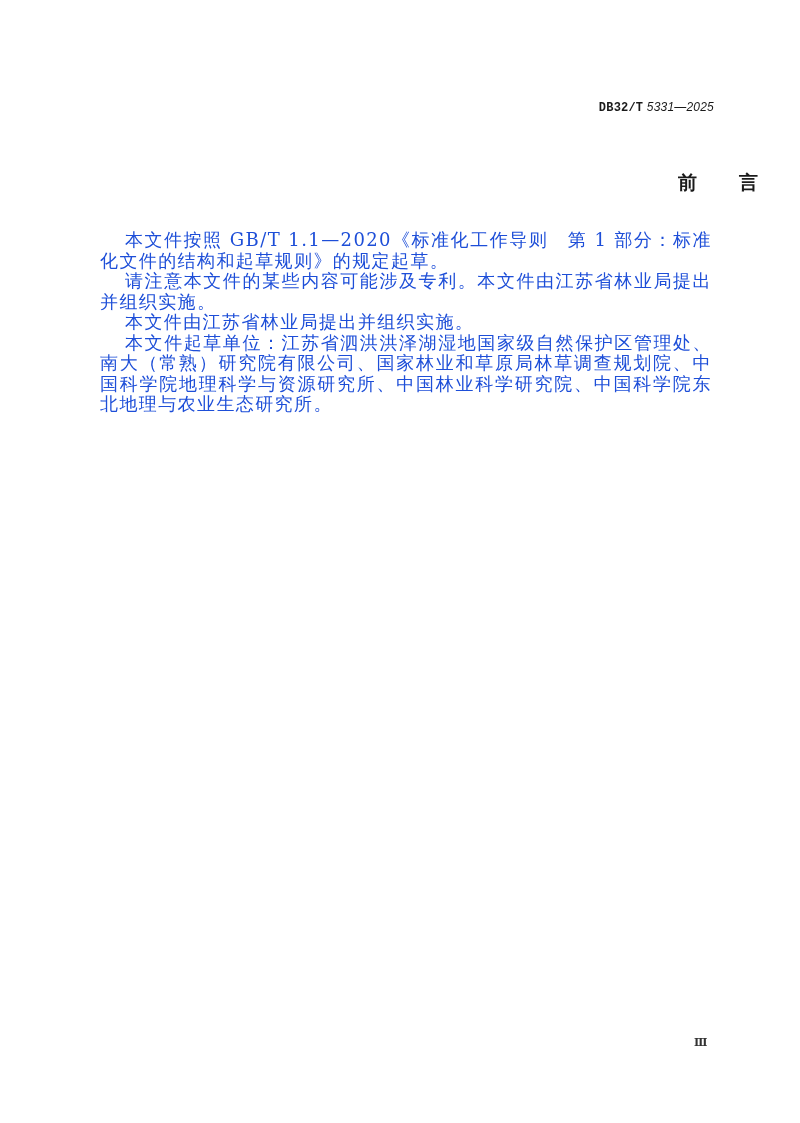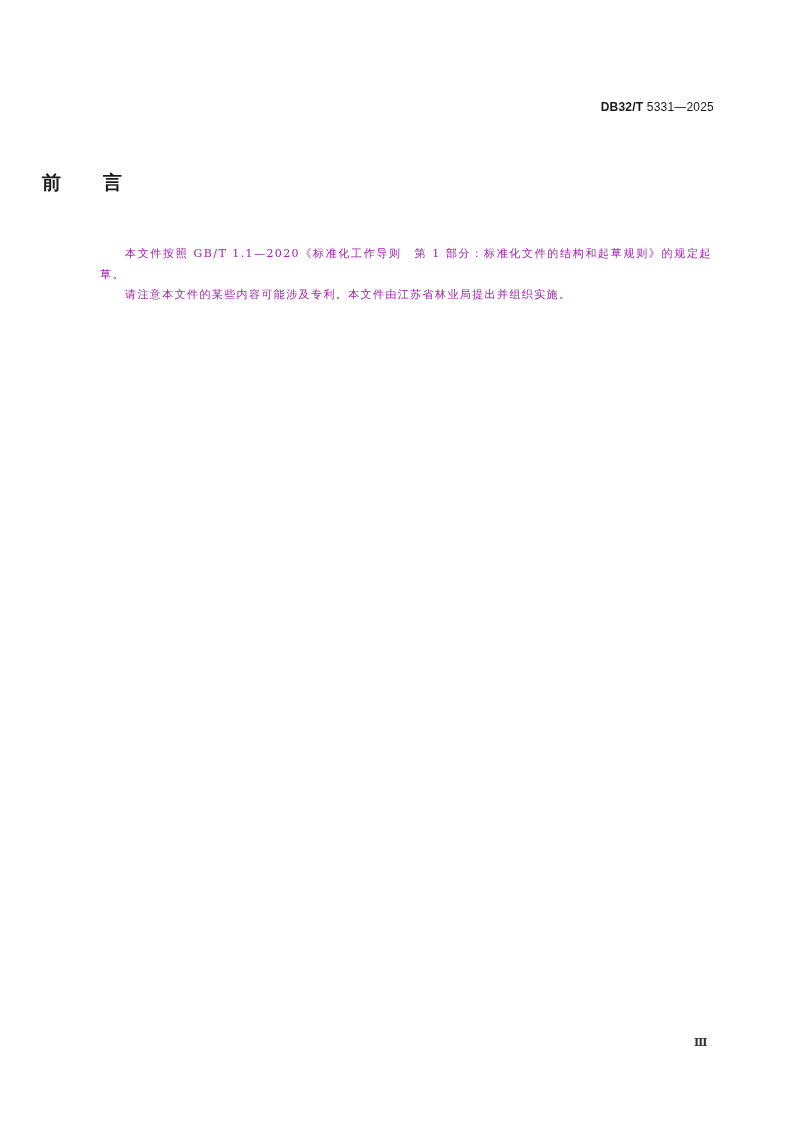--- a/index.html
+++ b/index.html
@@ -17,49 +17,50 @@
     }
     .page-header {
       position: absolute;
       top: 100px;
       right: 86px;
       font-size: 12px;
       color: #1a1a1a;
       letter-spacing: 0.2px;
     }
     .page-header .code-prefix {
-      font-family: Liberation Sans, sans-serif;
+      font-family: Liberation Mono, monospace;
       font-weight: bold;
       margin-left: 18px;
     }
     .page-header .code-num {
       font-family: "Liberation Sans", "DejaVu Sans", sans-serif;
+      font-style: italic;
     }
     .title {
       position: absolute;
       top: 170px;
       left: 0;
       width: 800px;
-      text-align: left;
+      text-align: right;
       font-family: "DejaVu Sans", "Liberation Sans", sans-serif;
       font-size: 19px;
       font-weight: bold;
       letter-spacing: 42px;
       text-indent: 42px;
       color: #1a1a1a;
     }
     .body-text {
       position: absolute;
-      top: 244px;
+      top: 230px;
       left: 100px;
       width: 612px;
-      font-size: 11px;
+      font-size: 18px;
       line-height: 20.5px;
       letter-spacing: 1.4px;
-      color: #a21caf;
+      color: #1d4ed8;
     }
     .body-text p {
       margin: 0;
       text-indent: 25px;
       text-align: justify;
     }
     .page-number {
       position: absolute;
       top: 1036px;
       left: 694px;
@@ -74,15 +75,17 @@
 
 <div class="page-header">
   <span class="code-prefix">DB32/T</span><span class="code-num"> 5331—2025</span>
 </div>
 
 <div class="title">前言</div>
 
 <div class="body-text">
   <p>本文件按照 GB/T 1.1—2020《标准化工作导则　第 1 部分：标准化文件的结构和起草规则》的规定起草。</p>
   <p>请注意本文件的某些内容可能涉及专利。本文件由江苏省林业局提出并组织实施。</p>
+  <p>本文件由江苏省林业局提出并组织实施。</p>
+  <p>本文件起草单位：江苏省泗洪洪泽湖湿地国家级自然保护区管理处、南大（常熟）研究院有限公司、国家林业和草原局林草调查规划院、中国科学院地理科学与资源研究所、中国林业科学研究院、中国科学院东北地理与农业生态研究所。</p>
 </div>
 
 <div class="page-number">Ⅲ</div>
 
 </body></html>

